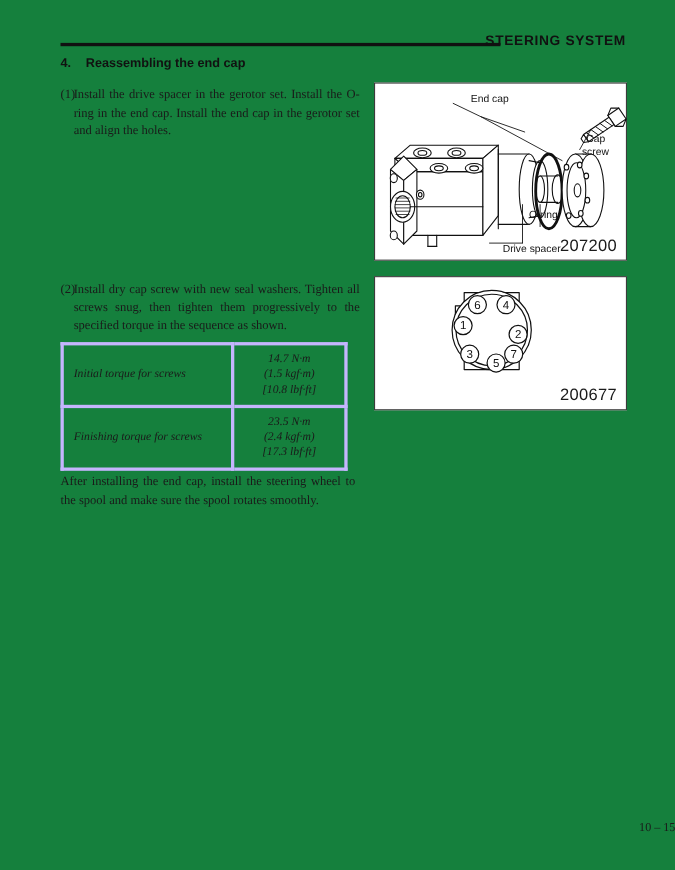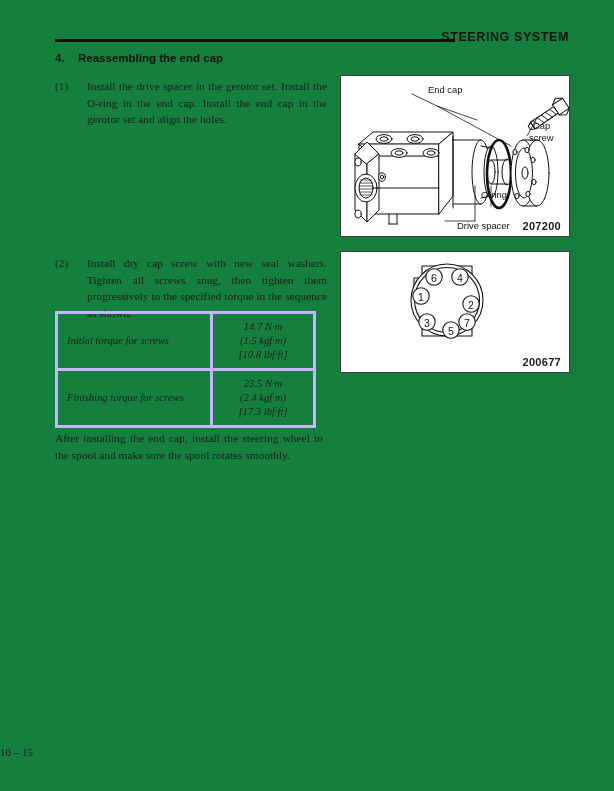--- a/index.html
+++ b/index.html
@@ -81,21 +81,21 @@
     color: #1a1a1a;
   }
   .para .marker {
     position: absolute;
     left: 0;
     top: 0;
     width: 24px;
   }
   .para .ptext {
     display: block;
-    margin-left: 32px;
+    margin-left: 12px;
     text-align: justify;
     text-justify: inter-word;
   }
   #para1 { left: 55px; top: 78px; width: 272px; }
   #para2 { left: 55px; top: 255px; width: 272px; }
 
   .closing {
     position: absolute;
     left: 55px;
     top: 430px;
@@ -139,22 +139,22 @@
     box-sizing: border-box;
   }
   #fig-1 { left: 340px; top: 58px; width: 230px; height: 162px; margin-top: 17px; }
   #fig-2 { left: 340px; top: 251px; width: 230px; height: 122px; }
 
   .fig-id {
     position: absolute;
     right: 8px;
     bottom: 4px;
     font-family: "Liberation Sans", sans-serif;
-    font-size: 11px;
-    font-weight: bold;
+    font-size: 15px;
+    font-weight: normal;
     letter-spacing: 0.3px;
     color: #1a1a1a;
   }
 
   .fig-svg {
     position: absolute;
     left: 0;
     top: 0;
   }
 
@@ -167,21 +167,21 @@
     white-space: nowrap;
     line-height: 11px;
   }
 
   
   .page-num {
     position: absolute;
     left: 0;
     top: 746px;
     width: 614px;
-    text-align: left;
+    text-align: right;
     font-size: 11px;
     color: #1a1a1a;
   }
 </style>
 </head>
 <body>
 
 <div class="page">
 
   <div class="header">

